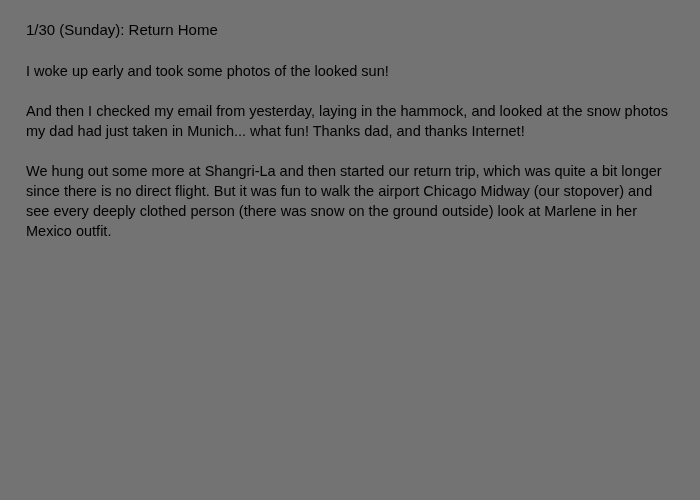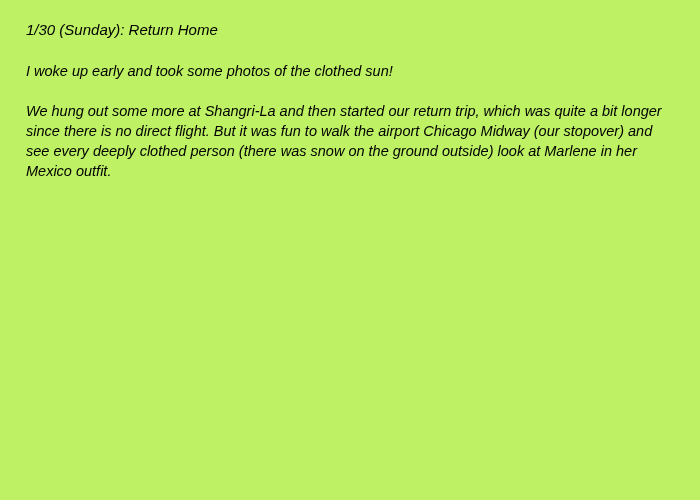--- a/index.html
+++ b/index.html
@@ -12,22 +12,21 @@
     height: 500px;
     font-family: "Liberation Sans", sans-serif;
     color: #000000;
     overflow: hidden;
   }
   .page {
     box-sizing: border-box;
     width: 700px;
     height: 500px;
     padding: 20px 24px 0 26px;
-    background: #bef264;
-    font-style: italic;
+    background: #737373;
   }
   .doc-title {
     font-size: 15px;
     line-height: 19px;
     margin: 0 0 22px 0;
     font-weight: normal;
     color: #000000;
   }
   .para {
     font-size: 14.5px;
@@ -39,15 +38,16 @@
   }
   .para:last-child {
     margin-bottom: 16px;
   }
 </style>
 </head>
 <body>
 
 <div class="page">
   <h1 class="doc-title">1/30 (Sunday): Return Home</h1>
-  <p class="para">I woke up early and took some photos of the clothed sun!</p>
+  <p class="para">I woke up early and took some photos of the looked sun!</p>
+  <p class="para">And then I checked my email from yesterday, laying in the hammock, and looked at the snow photos my dad had just taken in Munich... what fun! Thanks dad, and thanks Internet!</p>
   <p class="para">We hung out some more at Shangri-La and then started our return trip, which was quite a bit longer since there is no direct flight. But it was fun to walk the airport Chicago Midway (our stopover) and see every deeply clothed person (there was snow on the ground outside) look at Marlene in her Mexico outfit.</p>
 </div>
 
 </body></html>

